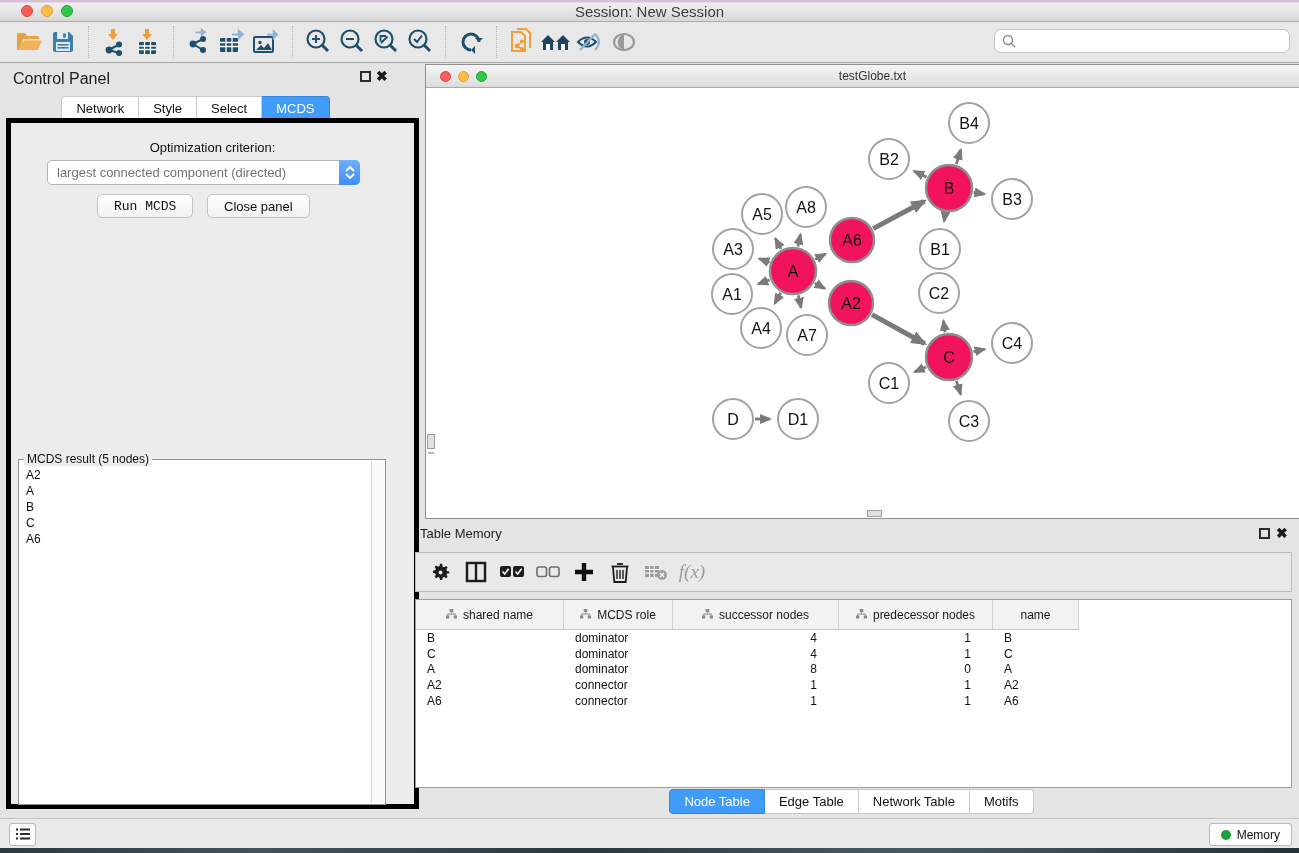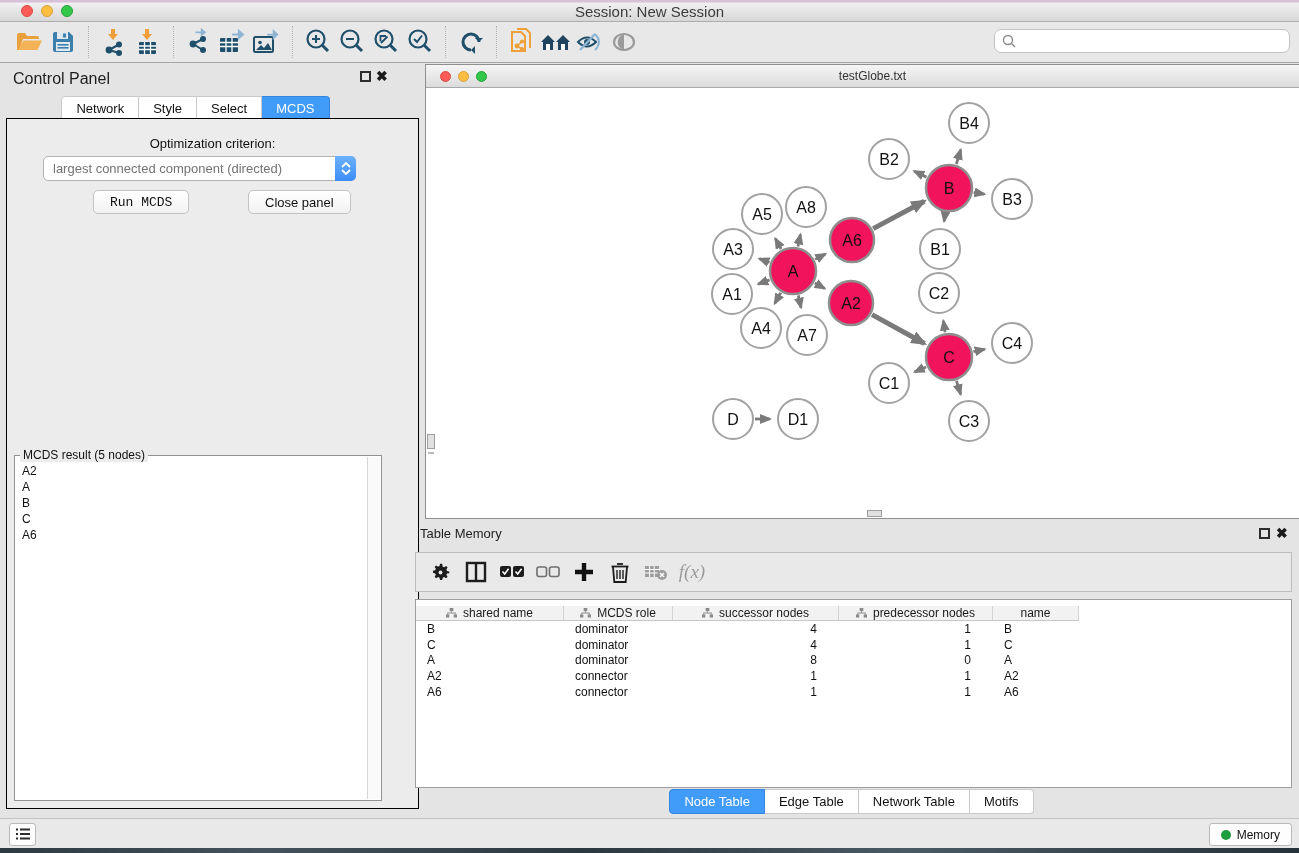--- a/index.html
+++ b/index.html
@@ -35,21 +35,21 @@
   .panel-float { position:absolute; width:11px; height:11px; border:2px solid #2c2c2c; top:6px; }
   .panel-close { position:absolute; top:3px; font-size:14px; font-weight:bold; color:#1a1a1a; }
   .cp-tabs { position:absolute; top:96px; left:0; width:391px; display:flex; justify-content:center; }
   .seg { display:flex; }
   .seg-tab { background:#fff; border:1px solid #c9c9c9; border-left:none; font-size:13px;
     color:#111; padding:4px 14px; cursor:default; }
   .seg-tab:first-child { border-left:1px solid #c9c9c9; border-radius:4px 0 0 4px; }
   .seg-tab:last-child { border-radius:0 4px 4px 0; }
   .seg-tab.active { background:#419bf9; border-color:#3585e0; color:#fff; }
   .cp-body { position:absolute; top:118px; left:6px; width:413px; height:691px;
-    background:#ececec; border:1px solid #000000; }
+    background:#ececec; border:5px solid #000000; }
   .opt-label { position:absolute; top:17px; left:0; right:0; text-align:center; font-size:13px; color:#111; }
   .dropdown { position:absolute; top:37px; left:36px; width:313px; height:25px; background:#fff;
     border:1px solid #b3b3b3; border-radius:5px; display:flex; align-items:center; }
   .dropdown .val { flex:1; font-size:13px; color:#737373; padding-left:9px; white-space:nowrap; }
   .dropdown .stepper { width:21px; height:25px; margin-right:-1px; border-radius:0 5px 5px 0;
     background:linear-gradient(180deg,#6cb1fc,#3d8df8); display:flex; flex-direction:column;
     align-items:center; justify-content:center; gap:1px; }
   .stepper svg { display:block; }
   .btn { position:absolute; height:24px; background:linear-gradient(#ffffff,#f2f2f2);
     border:1px solid #c3c3c3; border-radius:5px; font-size:13px; color:#111; padding:0 16px;
@@ -85,21 +85,21 @@
   
   .tp-header { position:absolute; top:524px; left:404px; width:895px; height:24px; }
   .tp-title { position:absolute; left:16px; top:2px; font-size:13px; color:#1e1e1e; }
   .tp-toolbar { position:absolute; top:552px; left:415px; width:877px; height:40px; background:#e9e9e9;
     border:1px solid #bdbdbd; display:flex; align-items:center; padding-left:8px; gap:4px; }
   .tp-btn { width:32px; height:30px; border:none; background:transparent; display:flex;
     align-items:center; justify-content:center; }
   .tp-fx { font-family:"Liberation Serif", serif; font-style:italic; font-size:19px; color:#9b9b9b; }
   .datatable { position:absolute; top:599px; left:415px; width:877px; height:189px; background:#fff;
     border:1px solid #9e9e9e; overflow:hidden; }
-  .dt-head { display:flex; height:21px;align-items:flex-end; }
+  .dt-head { display:flex; height:30px; }
   .dt-hcell { background:#f2f2f2; border-right:1px solid #d2d2d2; border-bottom:1px solid #c6c6c6;
     display:flex; align-items:center; justify-content:center; gap:6px; font-size:12px; color:#1a1a1a; }
   .dt-row { display:flex; height:15.8px; align-items:center; }
   .dt-cell { font-size:12px; color:#111; white-space:nowrap; overflow:hidden; }
   .tp-tabs { position:absolute; top:789px; left:404px; width:895px; display:flex; justify-content:center; }
 
   
   .statusbar { position:absolute; top:818px; left:0; width:1299px; height:30px; background:#e9e9e9;
     border-top:1px solid #c3c3c3; }
   .sb-left { position:absolute; left:9px; top:4px; width:27px; height:23px; background:#fdfdfd;
@@ -291,21 +291,21 @@
       <span class="stepper">
         <svg width="10" height="6" viewBox="0 0 10 6">
             <path d="M1 5 L5 1 L9 5" fill="none" stroke="#fff" stroke-width="1.8"></path>
           </svg>
         <svg width="10" height="6" viewBox="0 0 10 6">
             <path d="M1 1 L5 5 L9 1" fill="none" stroke="#fff" stroke-width="1.8"></path>
           </svg>
       </span>
     </div>
     <button class="btn" style="top:71px; left:86px;font-family:Liberation Mono, monospace;">Run MCDS</button>
-    <button class="btn" style="top:71px; left:196px;margin-left:45px;">Close panel</button>
+    <button class="btn" style="top:71px; left:196px;">Close panel</button>
     <div class="result-box">
       <span class="result-legend">MCDS result (5 nodes)</span>
       <div class="result-list" id="result-list">
           <div>A2</div>
           <div>A</div>
           <div>B</div>
           <div>C</div>
           <div>A6</div>
         </div>
       <div class="result-scroll"></div>

